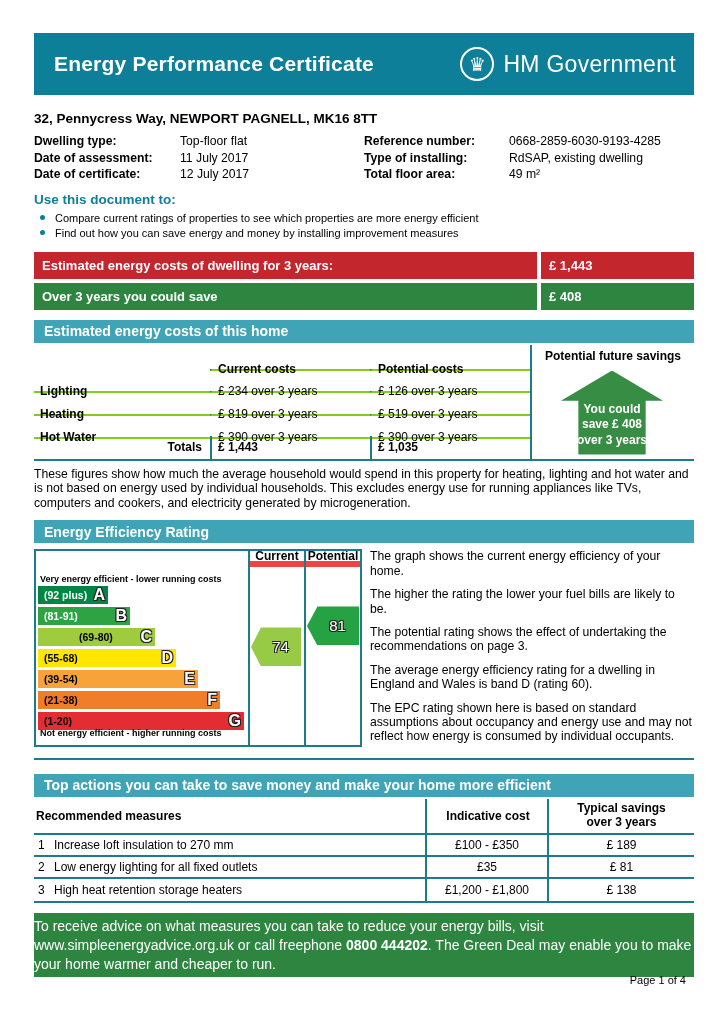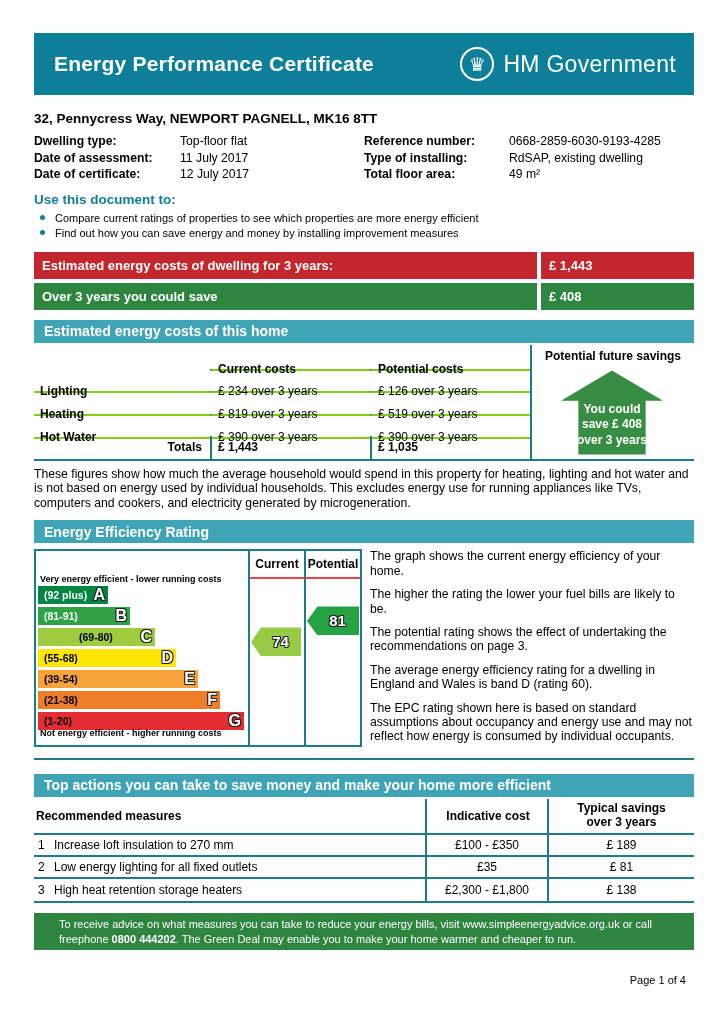--- a/index.html
+++ b/index.html
@@ -66,36 +66,36 @@
            padding-bottom:6px; color:#fff; font-weight:bold; font-size:12px; line-height:1.3;
            text-align:center; }
   .note { margin-top:6px; font-size:12.2px; line-height:1.2; }
 
   
   .rating-row { display:flex; margin-top:6px; padding-bottom:5px; border-bottom:2px solid #1d7b8c; }
   .chart { position:relative; width:328px; height:198px; border:2px solid #1d7b8c; flex:0 0 auto; }
   .col { position:absolute; top:0; bottom:0; border-left:2px solid #1d7b8c; }
   .col-cur { left:212px; width:56px; }
   .col-pot { left:268px; right:0; }
-  .col-head { height:28px; border-bottom:2px solid #ef4444; display:flex; align-items:center;
+  .col-head { height:16px; border-bottom:6px solid #ef4444; display:flex; align-items:center;
               justify-content:center; font-size:12px; font-weight:bold; background:#fff; }
   .top-label { position:absolute; left:4px; top:23px; font-size:9px; font-weight:bold; }
   .bottom-label { position:absolute; left:4px; bottom:7px; font-size:9px; font-weight:bold; }
   .bands { position:absolute; left:2px; top:35px; width:208px; }
   .band { height:18px; margin-bottom:3px; position:relative; display:flex; align-items:center; }
   .band .range { font-size:10.5px; font-weight:bold; padding-left:6px; white-space:nowrap; }
   .band .letter { position:absolute; right:3px; top:50%; transform:translateY(-50%);
                   font-size:16px; font-weight:bold; color:#fff;
                   text-shadow:-1px -1px 0 #222,1px -1px 0 #222,-1px 1px 0 #222,1px 1px 0 #222; }
   .band:nth-child(1){width:70px} .band:nth-child(2){width:92px} .band:nth-child(3){width:117px}
   .band:nth-child(4){width:138px} .band:nth-child(5){width:160px} .band:nth-child(6){width:182px}
   .band:nth-child(7){width:206px}
-  .pointer { position:absolute; height:29px; display:flex; align-items:center; justify-content:center;
+  .pointer { position:absolute; height:39px; display:flex; align-items:center; justify-content:center;
              padding-left:9px; clip-path:polygon(0 50%, 20% 0, 100% 0, 100% 100%, 20% 100%);
-             font-size:15px; font-weight:bold; color:#fff;
+             font-size:15px; font-weight:normal; color:#fff;
              text-shadow:-1px -1px 0 #222,1px -1px 0 #222,-1px 1px 0 #222,1px 1px 0 #222; }
   .ptr-cur { left:215px; top:76px; width:50px; }
   .ptr-pot { left:271px; top:55px; width:52px; }
   .rating-text { flex:1; margin-left:8px; font-size:12.2px; line-height:1.18; }
   .rating-text p { margin-bottom:9px; }
 
   
   .actions-table { display:grid; margin-top:2px;
                    grid-template-columns:391px 122px 147px;
                    grid-template-rows:36px 22px 22px 22px;
@@ -103,21 +103,21 @@
   .actions-table .c { display:flex; align-items:center; }
   .actions-table .vline { border-left:2px solid #1d7b8c; }
   .actions-table .hline { border-bottom:2px solid #1d7b8c; }
   .actions-table .hd { font-weight:bold; padding-left:2px; }
   .actions-table .ctr { justify-content:center; text-align:center; }
   .actions-table .hd2 { line-height:1.15; font-weight:bold; }
   .measure-cell { padding-left:4px; }
   .measure-cell .num { width:16px; flex:0 0 auto; }
 
   
-  .advice { margin-top:10px; padding:4px 25px; color:#fff; font-size:11px; line-height:1.35; }
+  .advice { margin-top:10px; padding:4px 0; color:#fff; font-size:14px; line-height:1.35; }
   .advice b { font-weight:bold; }
 
   .page-footer { position:absolute; right:38px; bottom:38px; font-size:11px; }
 </style>
 </head>
 <body>
 
 <div class="page">
   <div class="content">
 
@@ -302,21 +302,21 @@
         <span class="num">2</span>
         <span>Low energy lighting for all fixed outlets</span>
       </div>
       <div class="c vline hline ctr">£35</div>
       <div class="c vline hline ctr">£ 81</div>
 
       <div class="c measure-cell">
         <span class="num">3</span>
         <span>High heat retention storage heaters</span>
       </div>
-      <div class="c vline ctr">£2,300 - £1,800</div>
+      <div class="c vline ctr">£1,200 - £1,800</div>
       <div class="c vline ctr">£ 138</div>
     </div>
 
     <div class="advice" style="background: rgb(46, 133, 64);">
       <span>To receive advice on what measures you can take to reduce your energy bills, visit www.simpleenergyadvice.org.uk or call freephone </span><b>0800 444202</b><span>. The Green Deal may enable you to make your home warmer and cheaper to run.</span>
     </div>
 
   </div>
 
   <div class="page-footer">Page 1 of 4</div>

